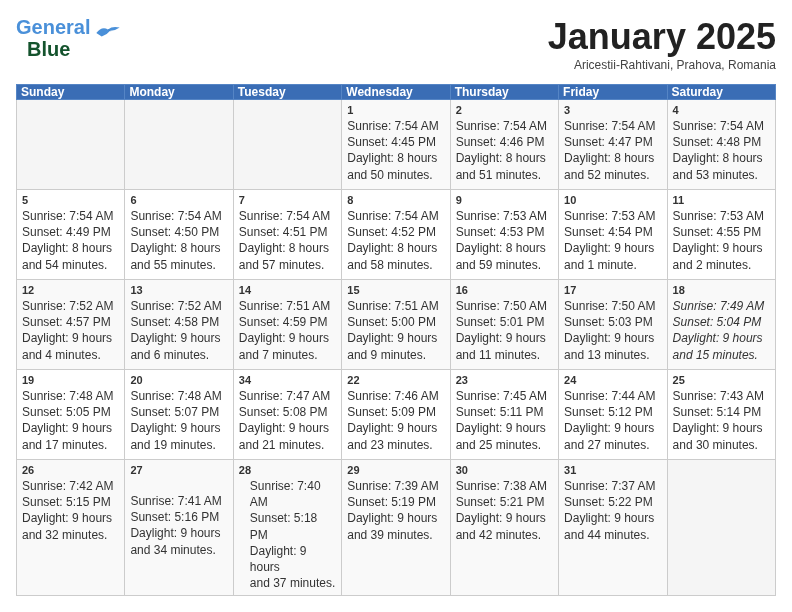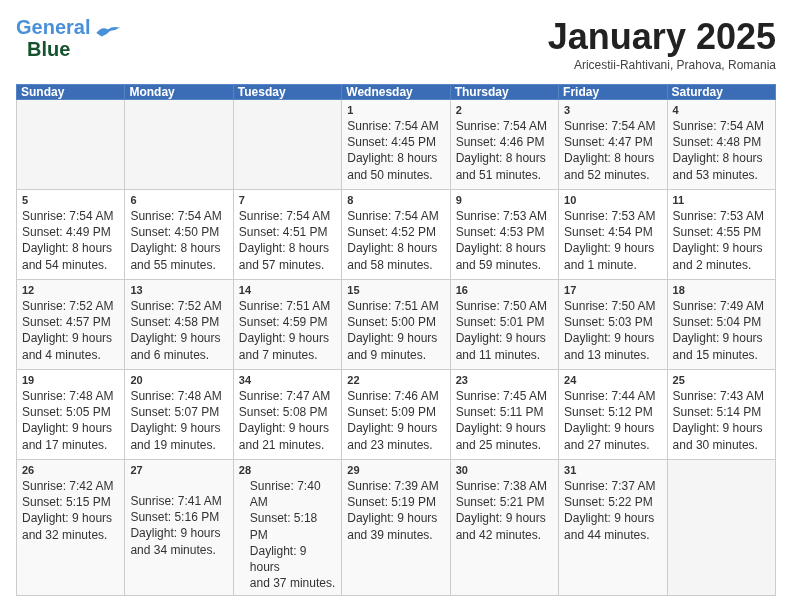--- a/index.html
+++ b/index.html
@@ -250,21 +250,21 @@
         </td>
         <td>
           <span class="day-number">17</span>
           <div class="day-info" style="white-space: pre-line;">Sunrise: 7:50 AM
 Sunset: 5:03 PM
 Daylight: 9 hours
 and 13 minutes.</div>
         </td>
         <td>
           <span class="day-number">18</span>
-          <div class="day-info" style="white-space: pre-line;">Sunrise: 7:49 AM
+          <div class="day-info" style="white-space: pre-line; font-style: italic;">Sunrise: 7:49 AM
 Sunset: 5:04 PM
 Daylight: 9 hours
 and 15 minutes.</div>
         </td>
       </tr>
       <tr>
         <td>
           <span class="day-number">19</span>
           <div class="day-info" style="white-space: pre-line;">Sunrise: 7:48 AM
 Sunset: 5:05 PM

